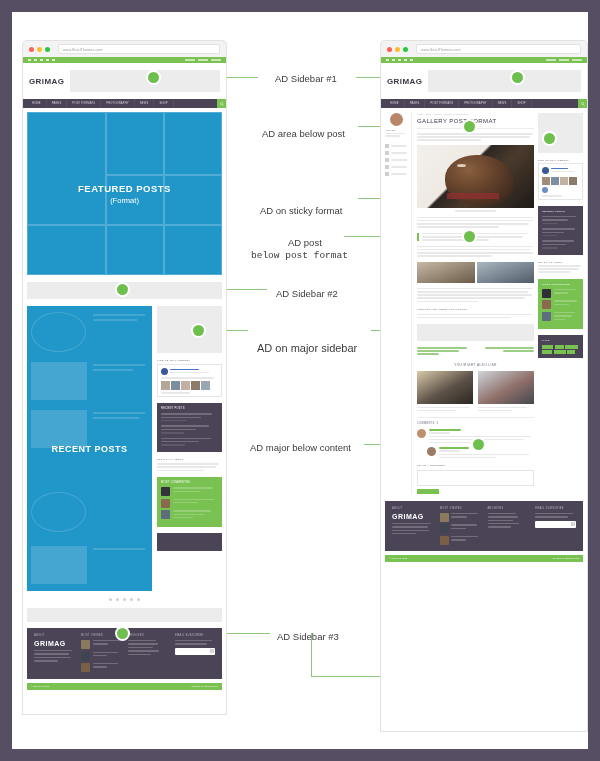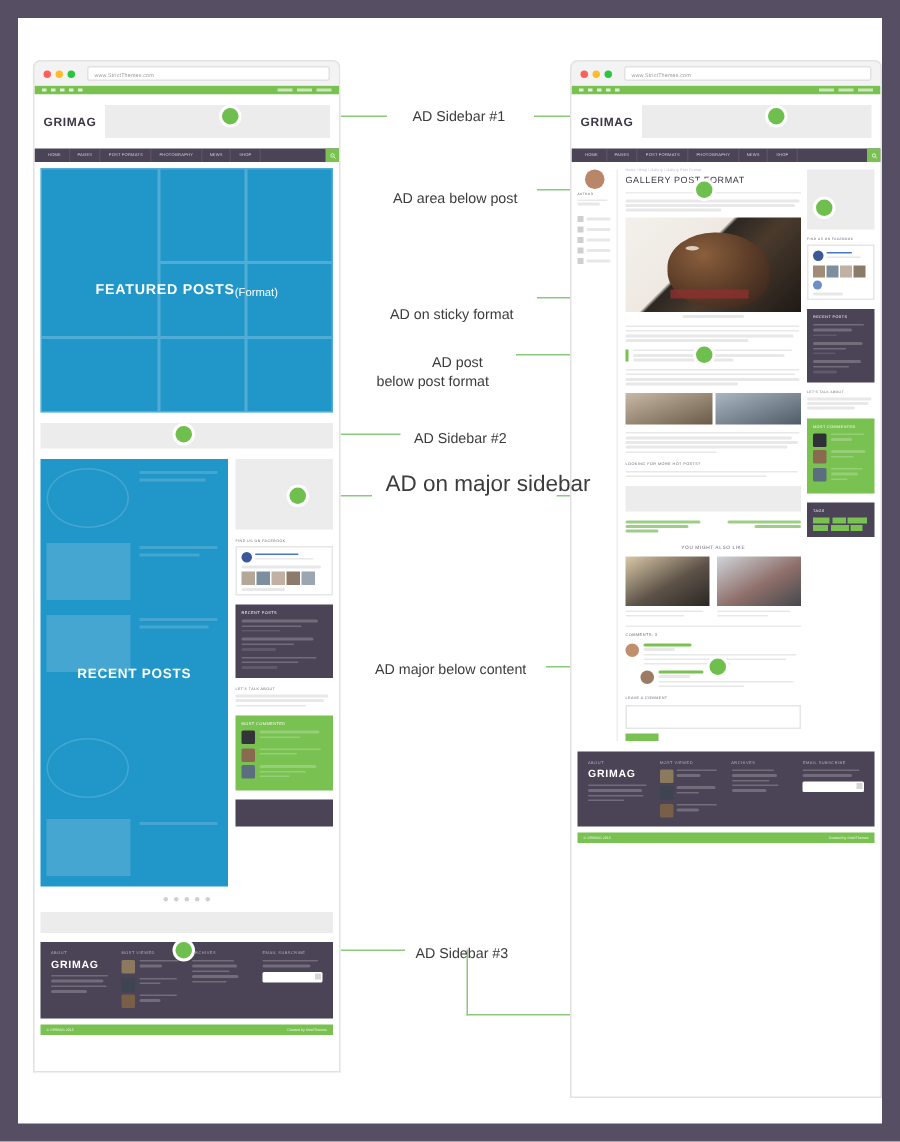--- a/index.html
+++ b/index.html
@@ -57,21 +57,21 @@
     font-size:2.7px; color:#d8d4de; padding:0 5px; height:100%;
     display:flex; align-items:center; border-right:1px solid rgba(255,255,255,.08);
     white-space:nowrap; letter-spacing:.15px;
   }
   .nav .search-btn { position:absolute; right:0; top:0; bottom:0; width:9px; background:#79c251; display:flex; align-items:center; justify-content:center; }
   .nav .search-btn svg { width:4px; height:4px; }
 
   
   .overlay {
     position:relative; background:#2196c9; overflow:hidden;
-    display:flex; flex-direction:row; align-items:center; justify-content:center;
+    display:flex; flex-direction:column; align-items:center; justify-content:center;
   }
   .overlay .ghost { position:absolute; inset:0; opacity:.16; }
   .overlay .lbl { position:relative; color:#fff; font-weight:bold; text-align:center; letter-spacing:.5px; z-index:2; }
   .overlay .sub { position:relative; color:#fff; text-align:center; z-index:2; }
 
   
   .g-grid { position:absolute; inset:0; display:grid; }
   .g-cell { border:1px solid rgba(255,255,255,.22); }
 
   
@@ -713,19 +713,19 @@
   <div class="adot" style="left:452px;top:219px;"></div>
   <div class="adot" style="left:105px;top:272px;"></div>
   <div class="adot" style="left:181px;top:313px;"></div>
   <div class="adot" style="left:461px;top:427px;"></div>
   <div class="adot" style="left:105px;top:616px;"></div>
 
   <div class="anno" style="left:263px;top:66px;font-size:9.5px;transform:translateY(-50%);">AD Sidebar #1</div>
   <div class="anno" style="left:250px;top:121px;font-size:9.5px;transform:translateY(-50%);">AD area below post</div>
   <div class="anno" style="left:248px;top:198px;font-size:9.5px;transform:translateY(-50%);">AD on sticky format</div>
   <div class="anno" style="left:276px;top:230px;font-size:9.5px;transform:translateY(-50%);">AD post</div>
-  <div class="anno" style="left:239px;top:243px;font-size:9.5px;transform:translateY(-50%);">below post format</div>
+  <div class="anno" style="left:239px;top:243px;font-size:9.5px;transform:translateY(-50%);font-family:Liberation Mono, monospace;">below post format</div>
   <div class="anno" style="left:264px;top:281px;font-size:9.5px;transform:translateY(-50%);">AD Sidebar #2</div>
-  <div class="anno" style="left:245px;top:311px;font-size:15px;transform:translateY(-50%);">AD on major sidebar</div>
+  <div class="anno" style="left:245px;top:336px;font-size:11px;transform:translateY(-50%);">AD on major sidebar</div>
   <div class="anno" style="left:238px;top:435px;font-size:9.5px;transform:translateY(-50%);">AD major below content</div>
   <div class="anno" style="left:265px;top:624px;font-size:9.5px;transform:translateY(-50%);">AD Sidebar #3</div>
 
 </div>
 
 </body></html>

